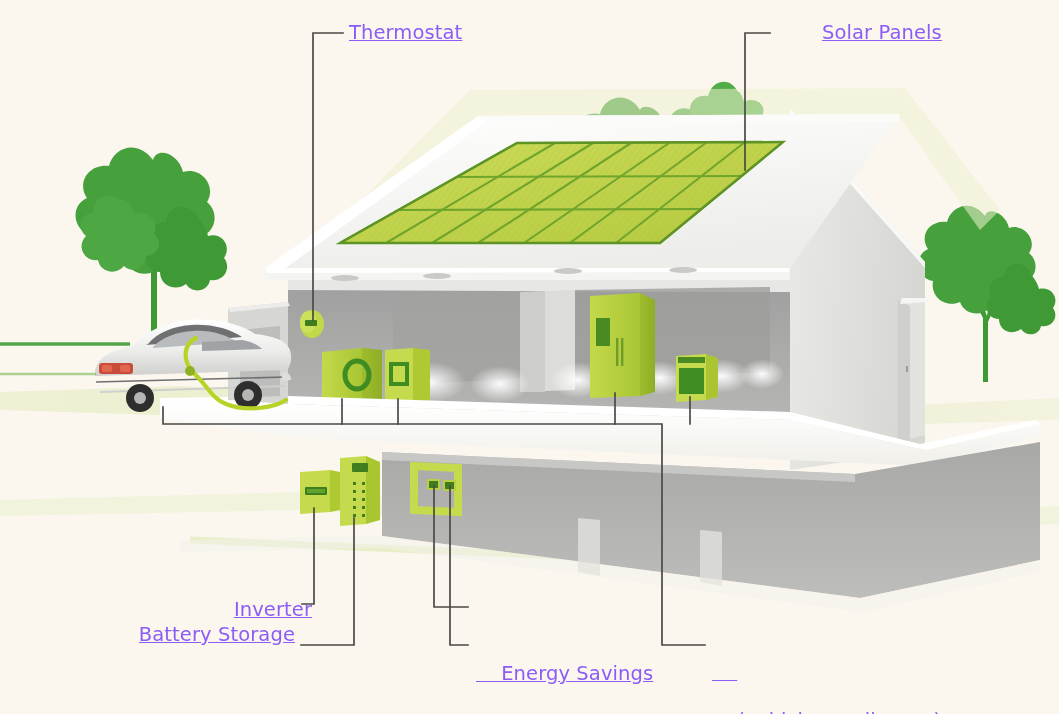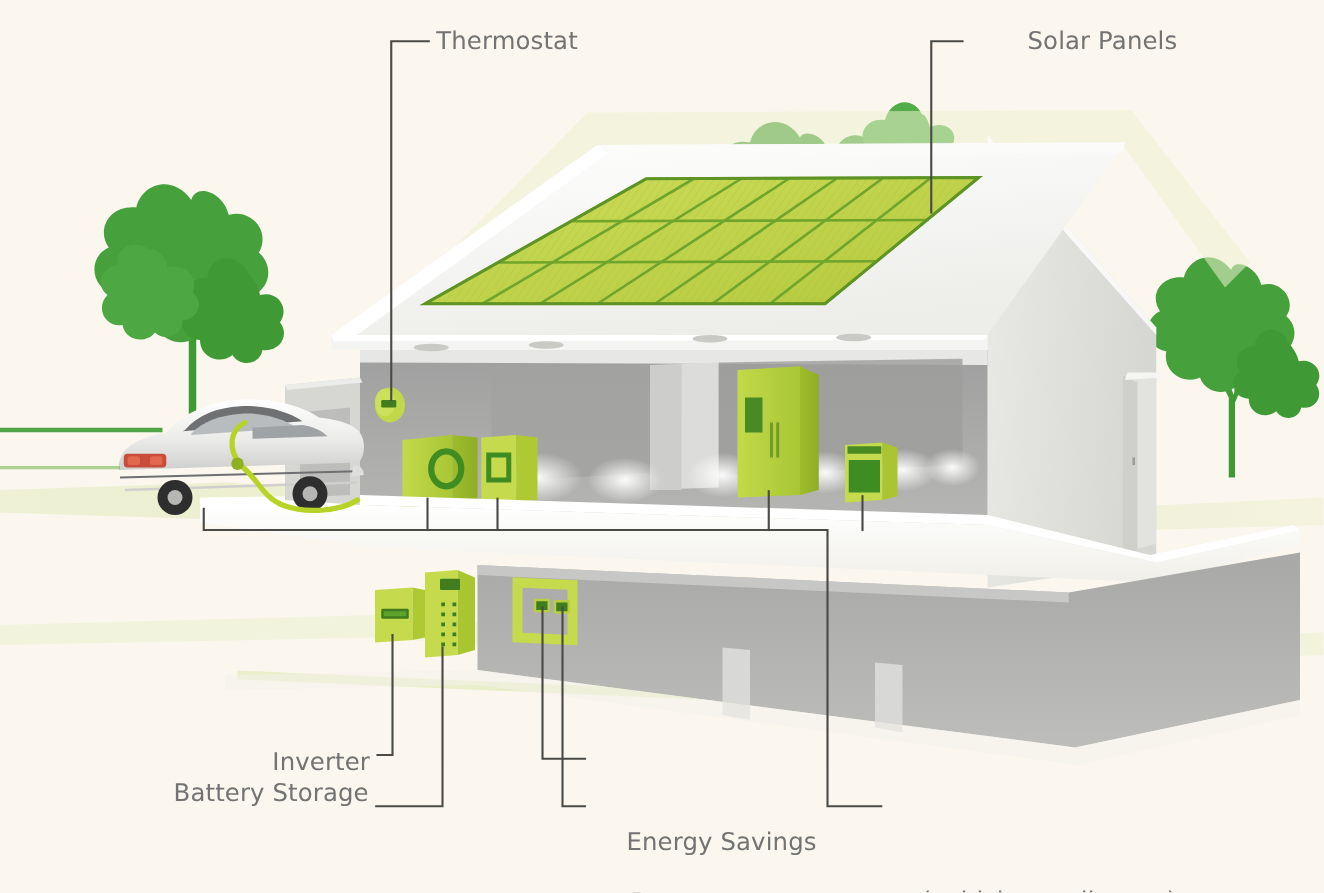--- a/index.html
+++ b/index.html
@@ -16,27 +16,28 @@
     overflow:hidden;
   }
   #scene{
     position:absolute;
     inset:0;
     width:1059px;
     height:714px;
   }
   .lbl{
     position:absolute;
-    color:#737373;
+    color:#8b5cf6;
     font-family:"DejaVu Sans", sans-serif;
     font-size:19.5px;
     line-height:24px;
     letter-spacing:0.1px;
     white-space:pre;
     font-weight:400;
+    text-decoration:underline;
   }
   .lbl.r{ text-align:right; }
 </style>
 </head>
 <body>
 
 <div id="stage">
 
   <svg id="scene" viewBox="0 0 1059 714" xmlns="http://www.w3.org/2000/svg">
     <defs>
@@ -323,21 +324,21 @@
       <path d="M434 486 L434 607 L468 607"></path>
 
       <path d="M450 486 L450 645 L468 645"></path>
     </g>
   </svg>
 
   <div class="lbl" style="left:349px; top:21px;">Thermostat</div>
 
   <div class="lbl" style="left:822px; top:21px;">Solar Panels</div>
 
-  <div class="lbl r" style="left:0px; top:598px; width:296px;">Inverter</div>
+  <div class="lbl r" style="left:0px; top:598px; width:296px;padding-left:16px;">Inverter</div>
 
   <div class="lbl r" style="left:0px; top:623px; width:295px;">Battery Storage</div>
 
 
   <div class="lbl" style="left:476px; top:638px;">
     <span>Energy Savings</span><br>
     <span>Counter</span>
   </div>
 
   <div class="lbl" style="left:712px; top:637px;">

